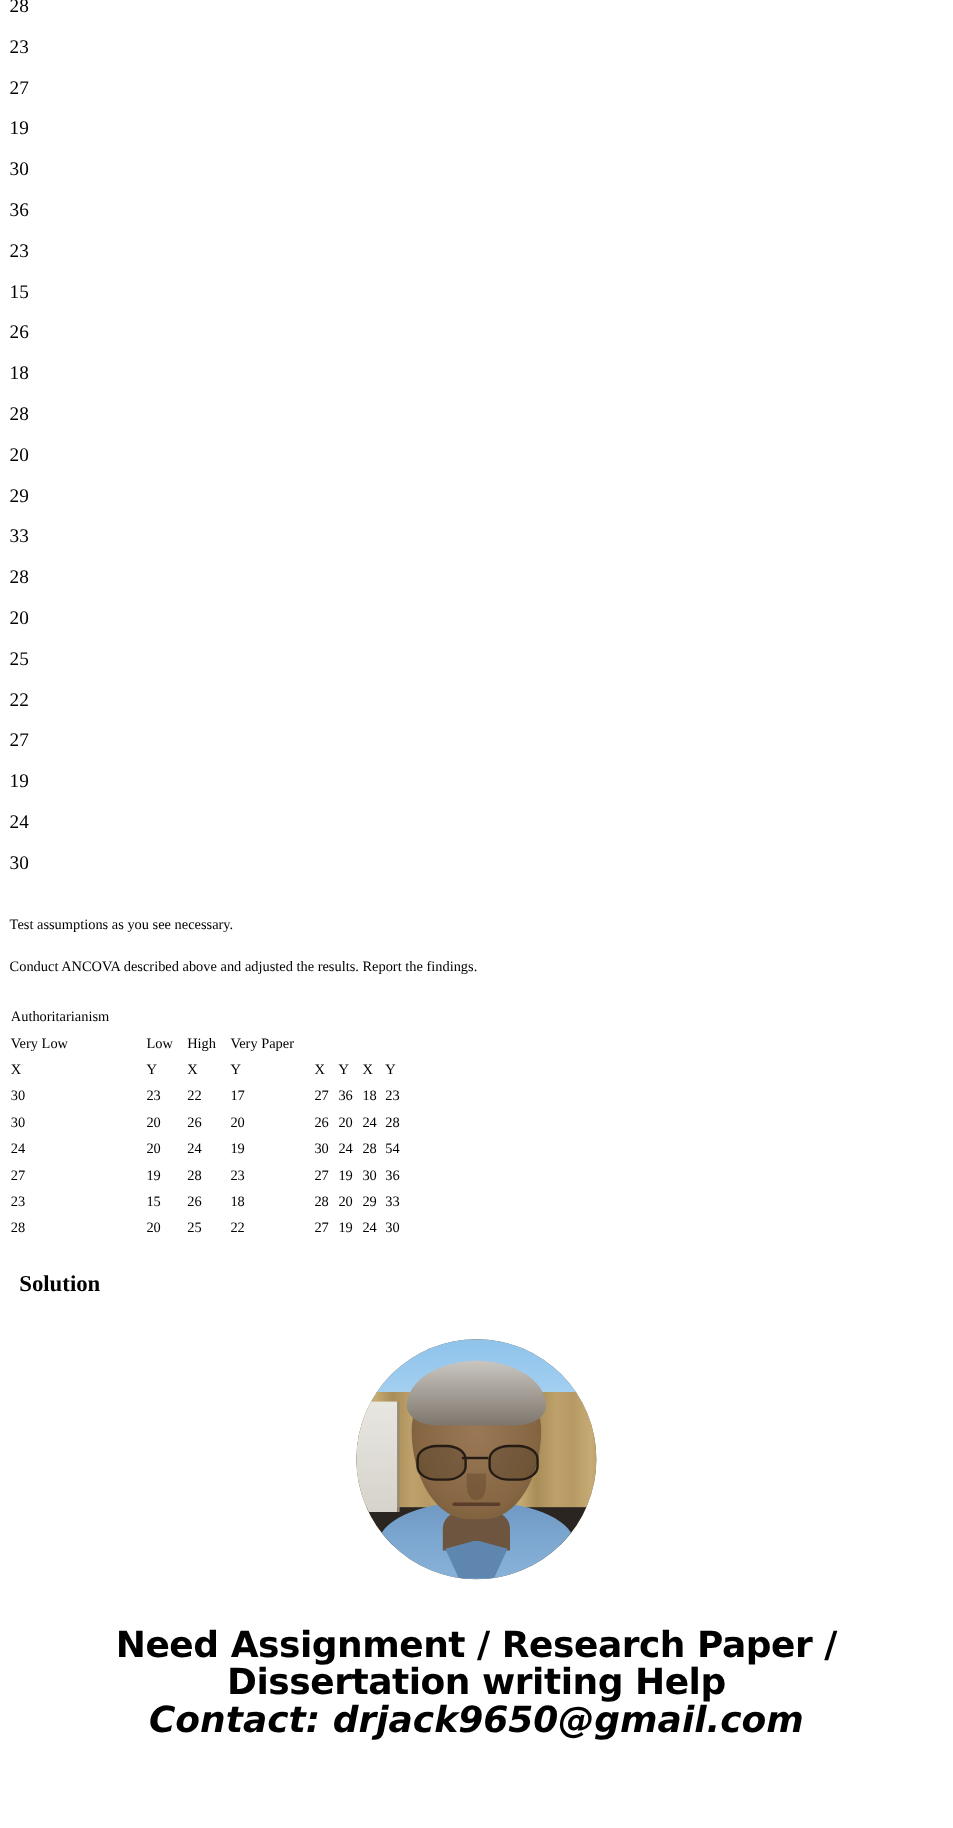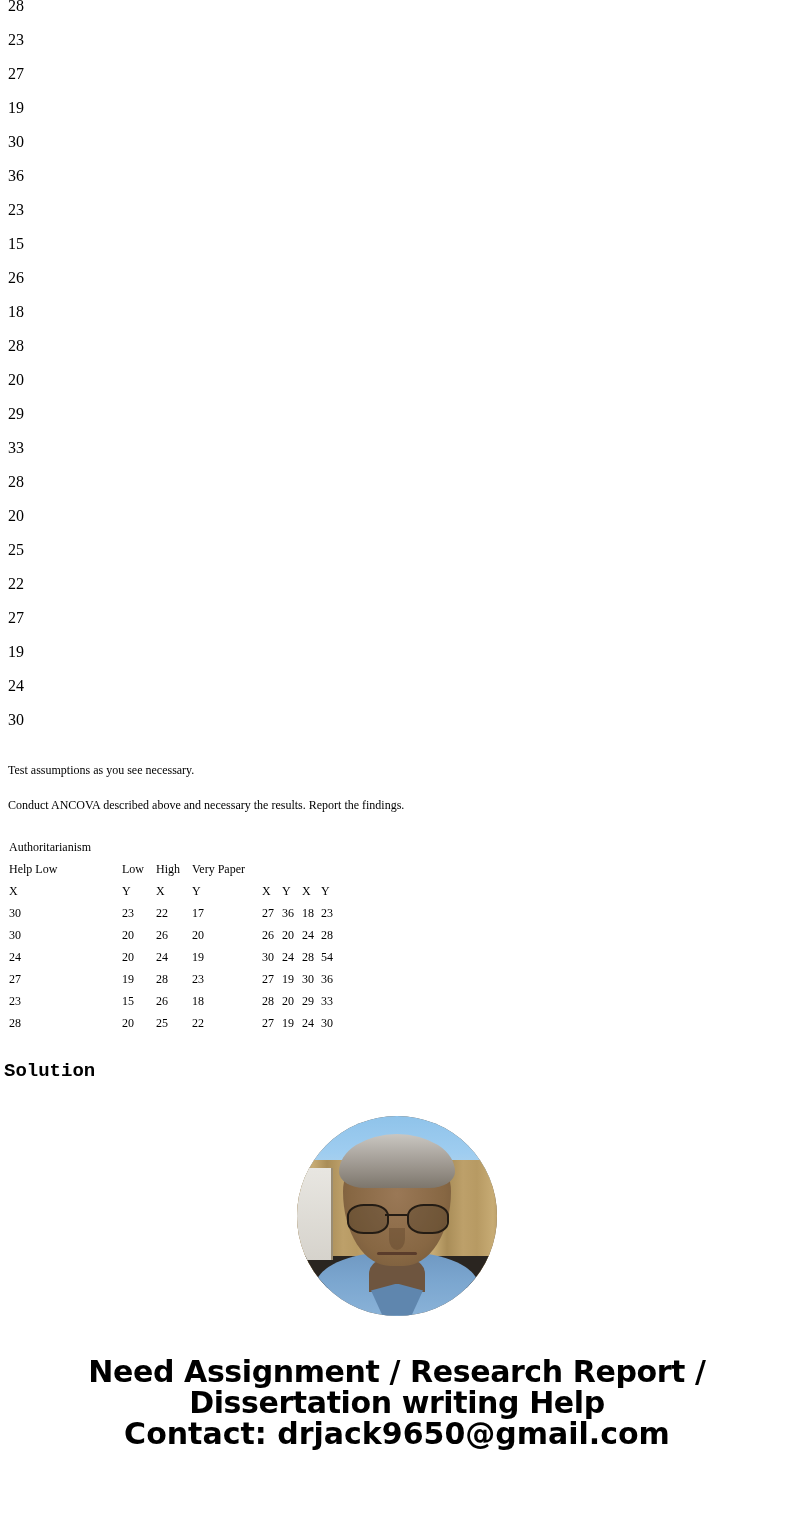--- a/index.html
+++ b/index.html
@@ -83,24 +83,24 @@
   .c-vhigh { width: 70px;  }
   .c-x2    { width: 20px;  }
   .c-y2    { width: 20px;  }
   .c-x3    { width: 19px;  }
   .c-y3    { width: 18px;  }
 
   .grp-title { padding-bottom: 0; }
 
   
   h2.solution {
-    font-family: Liberation Mono, monospace;
+    font-family: Liberation Serif, serif;
     font-size: 19px;
     font-weight: bold;
-    margin: 26px 0 0 4px;
+    margin: 26px 0 0 16px;
     padding: 0;
     line-height: 22px;
   }
 
   
   .avatar-wrap {
     margin-top: 34px;
     display: flex;
     justify-content: center;
   }
@@ -208,20 +208,21 @@
     margin: 0;
   }
   .promo-contact {
     font-family: "DejaVu Sans", "Liberation Sans", sans-serif;
     font-weight: bold;
     font-size: 30px;
     line-height: 31px;
     color: #000;
     margin: 0;
     padding-top: 0px;
+    font-style: italic;
   }
 </style>
 </head>
 <body>
 
 <div class="page">
 
   <ul class="datalist">
     <li>28</li>
     <li>23</li>
@@ -241,30 +242,30 @@
     <li>20</li>
     <li>25</li>
     <li>22</li>
     <li>27</li>
     <li>19</li>
     <li>24</li>
     <li>30</li>
   </ul>
 
   <p class="para para-gap-a">Test assumptions as you see necessary.</p>
-  <p class="para para-gap-b">Conduct ANCOVA described above and necessary the results. Report the findings.</p>
+  <p class="para para-gap-b">Conduct ANCOVA described above and adjusted the results. Report the findings.</p>
 
   <div class="tbl-wrap">
     <table class="anova">
       <tbody>
         <tr>
           <td class="grp-title" colspan="8">Authoritarianism</td>
         </tr>
         <tr>
-          <td class="c-vlow">Help Low</td>
+          <td class="c-vlow">Very Low</td>
           <td class="c-low">Low</td>
           <td class="c-high">High</td>
           <td class="c-vhigh" colspan="5">Very Paper</td>
         </tr>
         <tr>
           <td class="c-vlow">X</td>
           <td class="c-low">Y</td>
           <td class="c-high">X</td>
           <td class="c-vhigh">Y</td>
           <td class="c-x2">X</td>
@@ -352,17 +353,17 @@
       <div class="av-hair"></div>
       <div class="av-nose"></div>
       <div class="av-glass l"></div>
       <div class="av-glass r"></div>
       <div class="av-bridge"></div>
       <div class="av-mouth"></div>
     </div>
   </div>
 
   <div class="promo">
-    <div class="promo-head">Need Assignment / Research Report / Dissertation writing Help</div>
+    <div class="promo-head">Need Assignment / Research Paper / Dissertation writing Help</div>
     <div class="promo-contact">Contact: drjack9650@gmail.com</div>
   </div>
 
 </div>
 
 </body></html>

